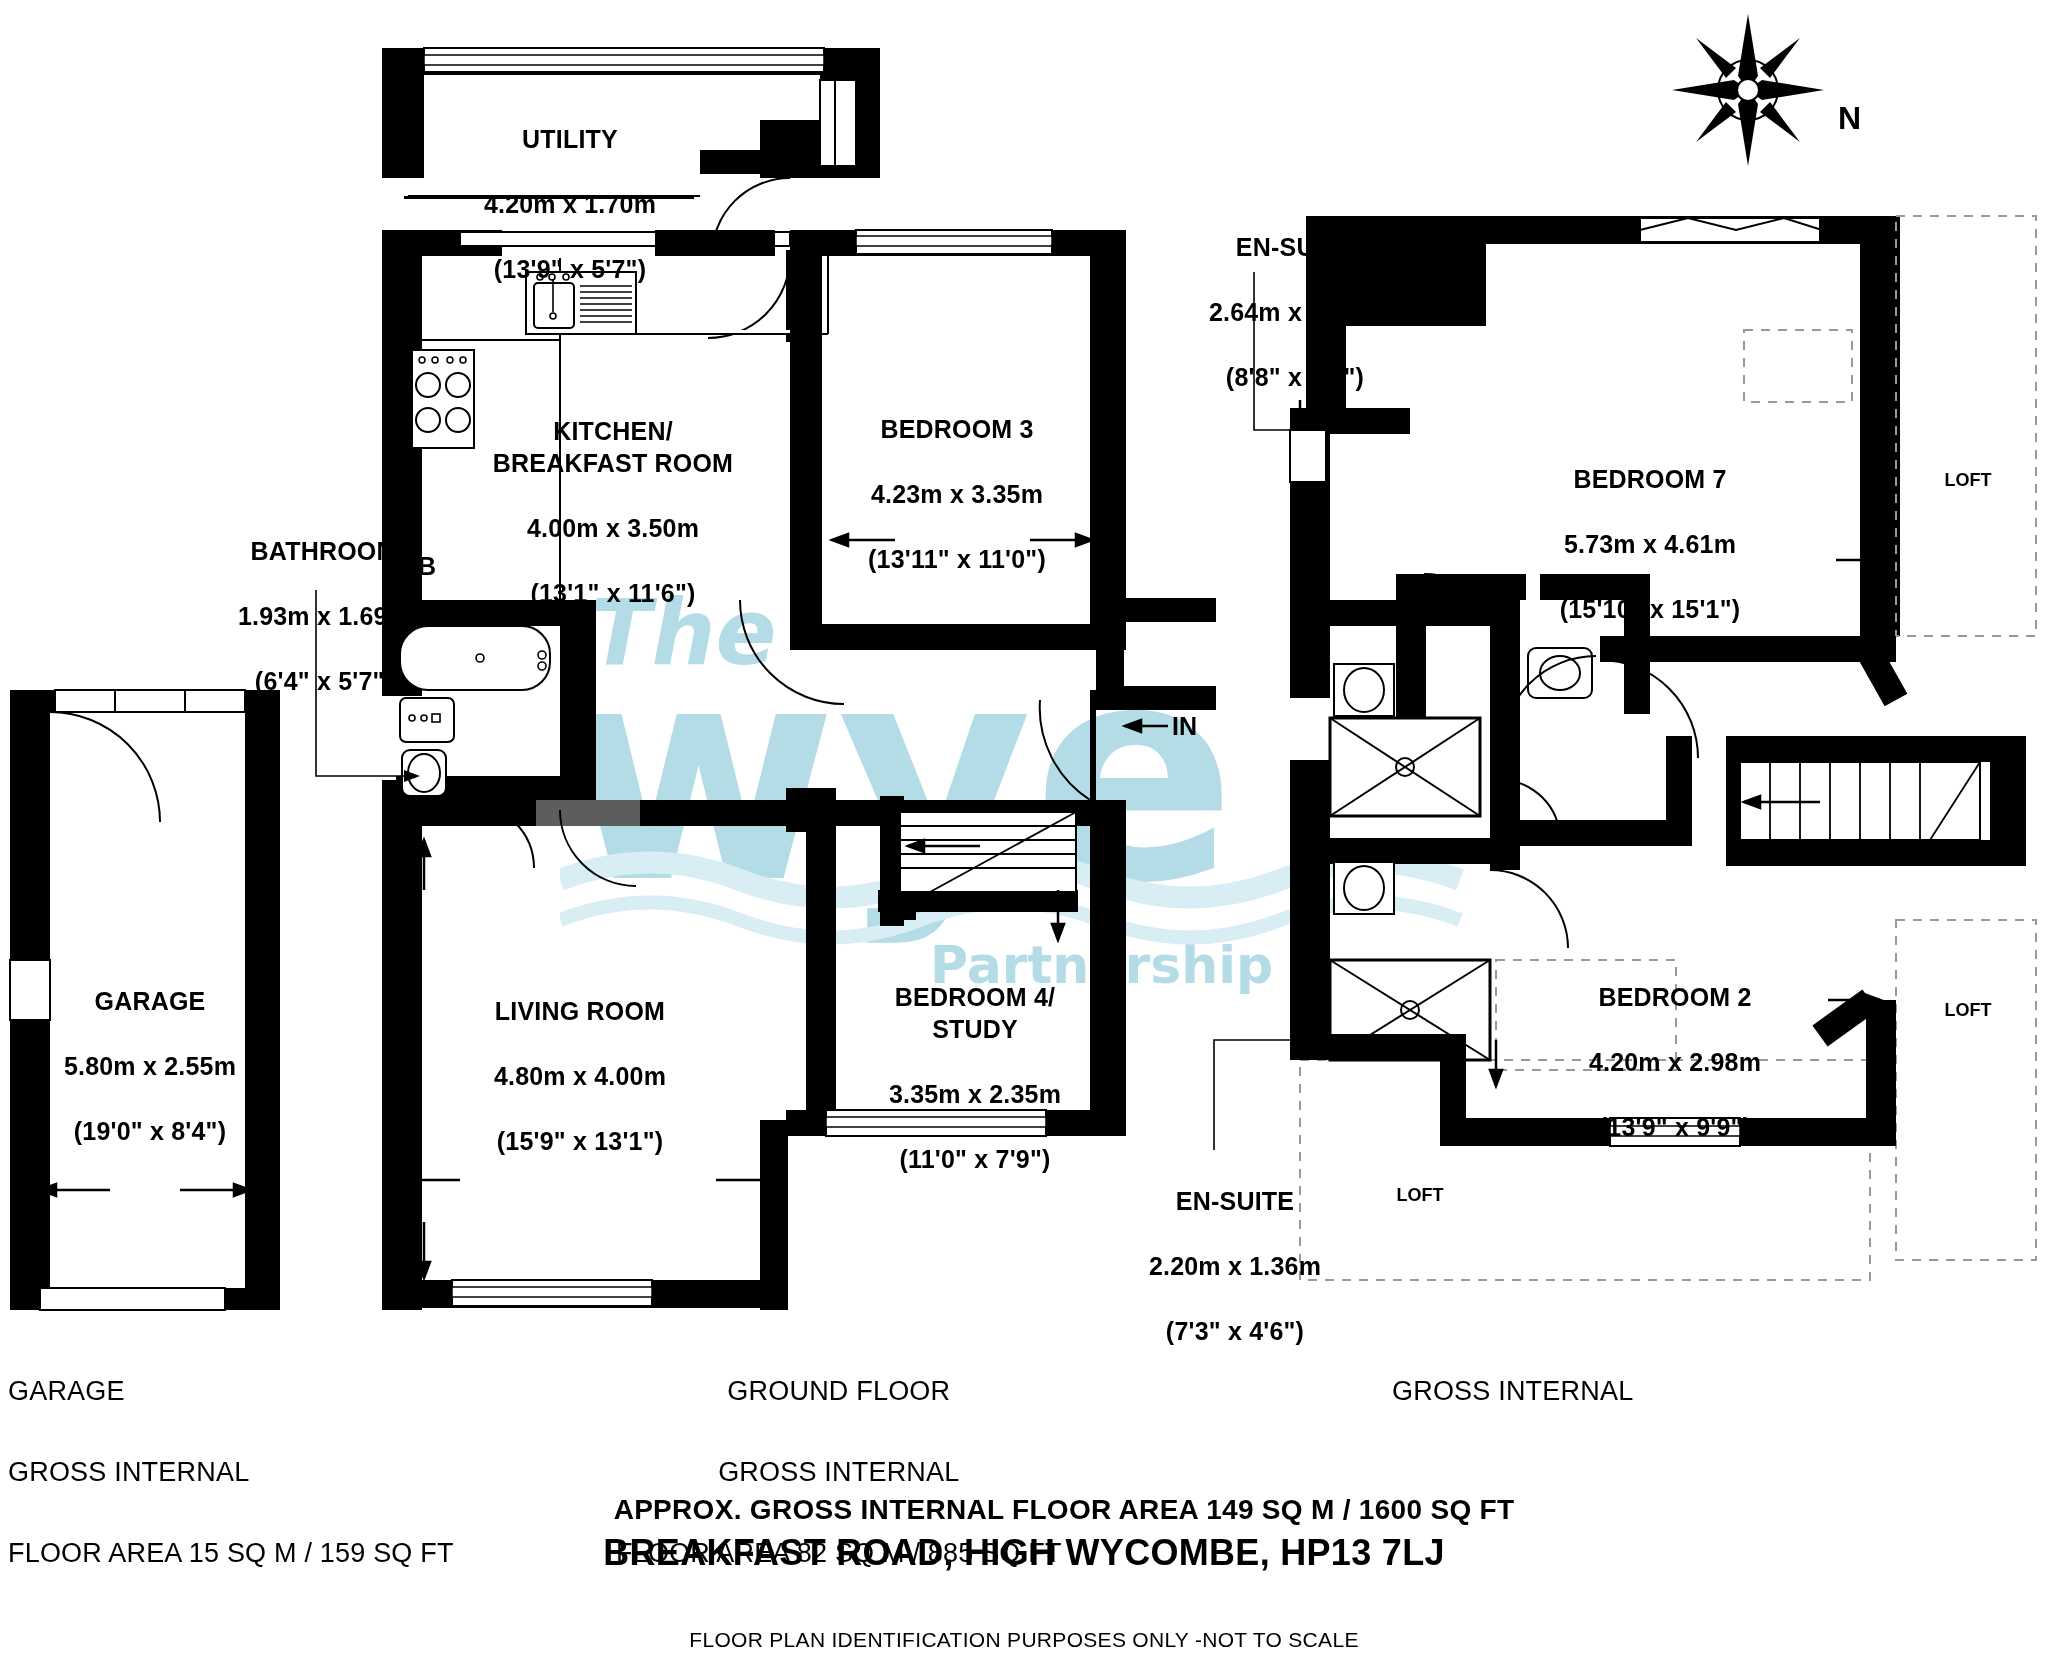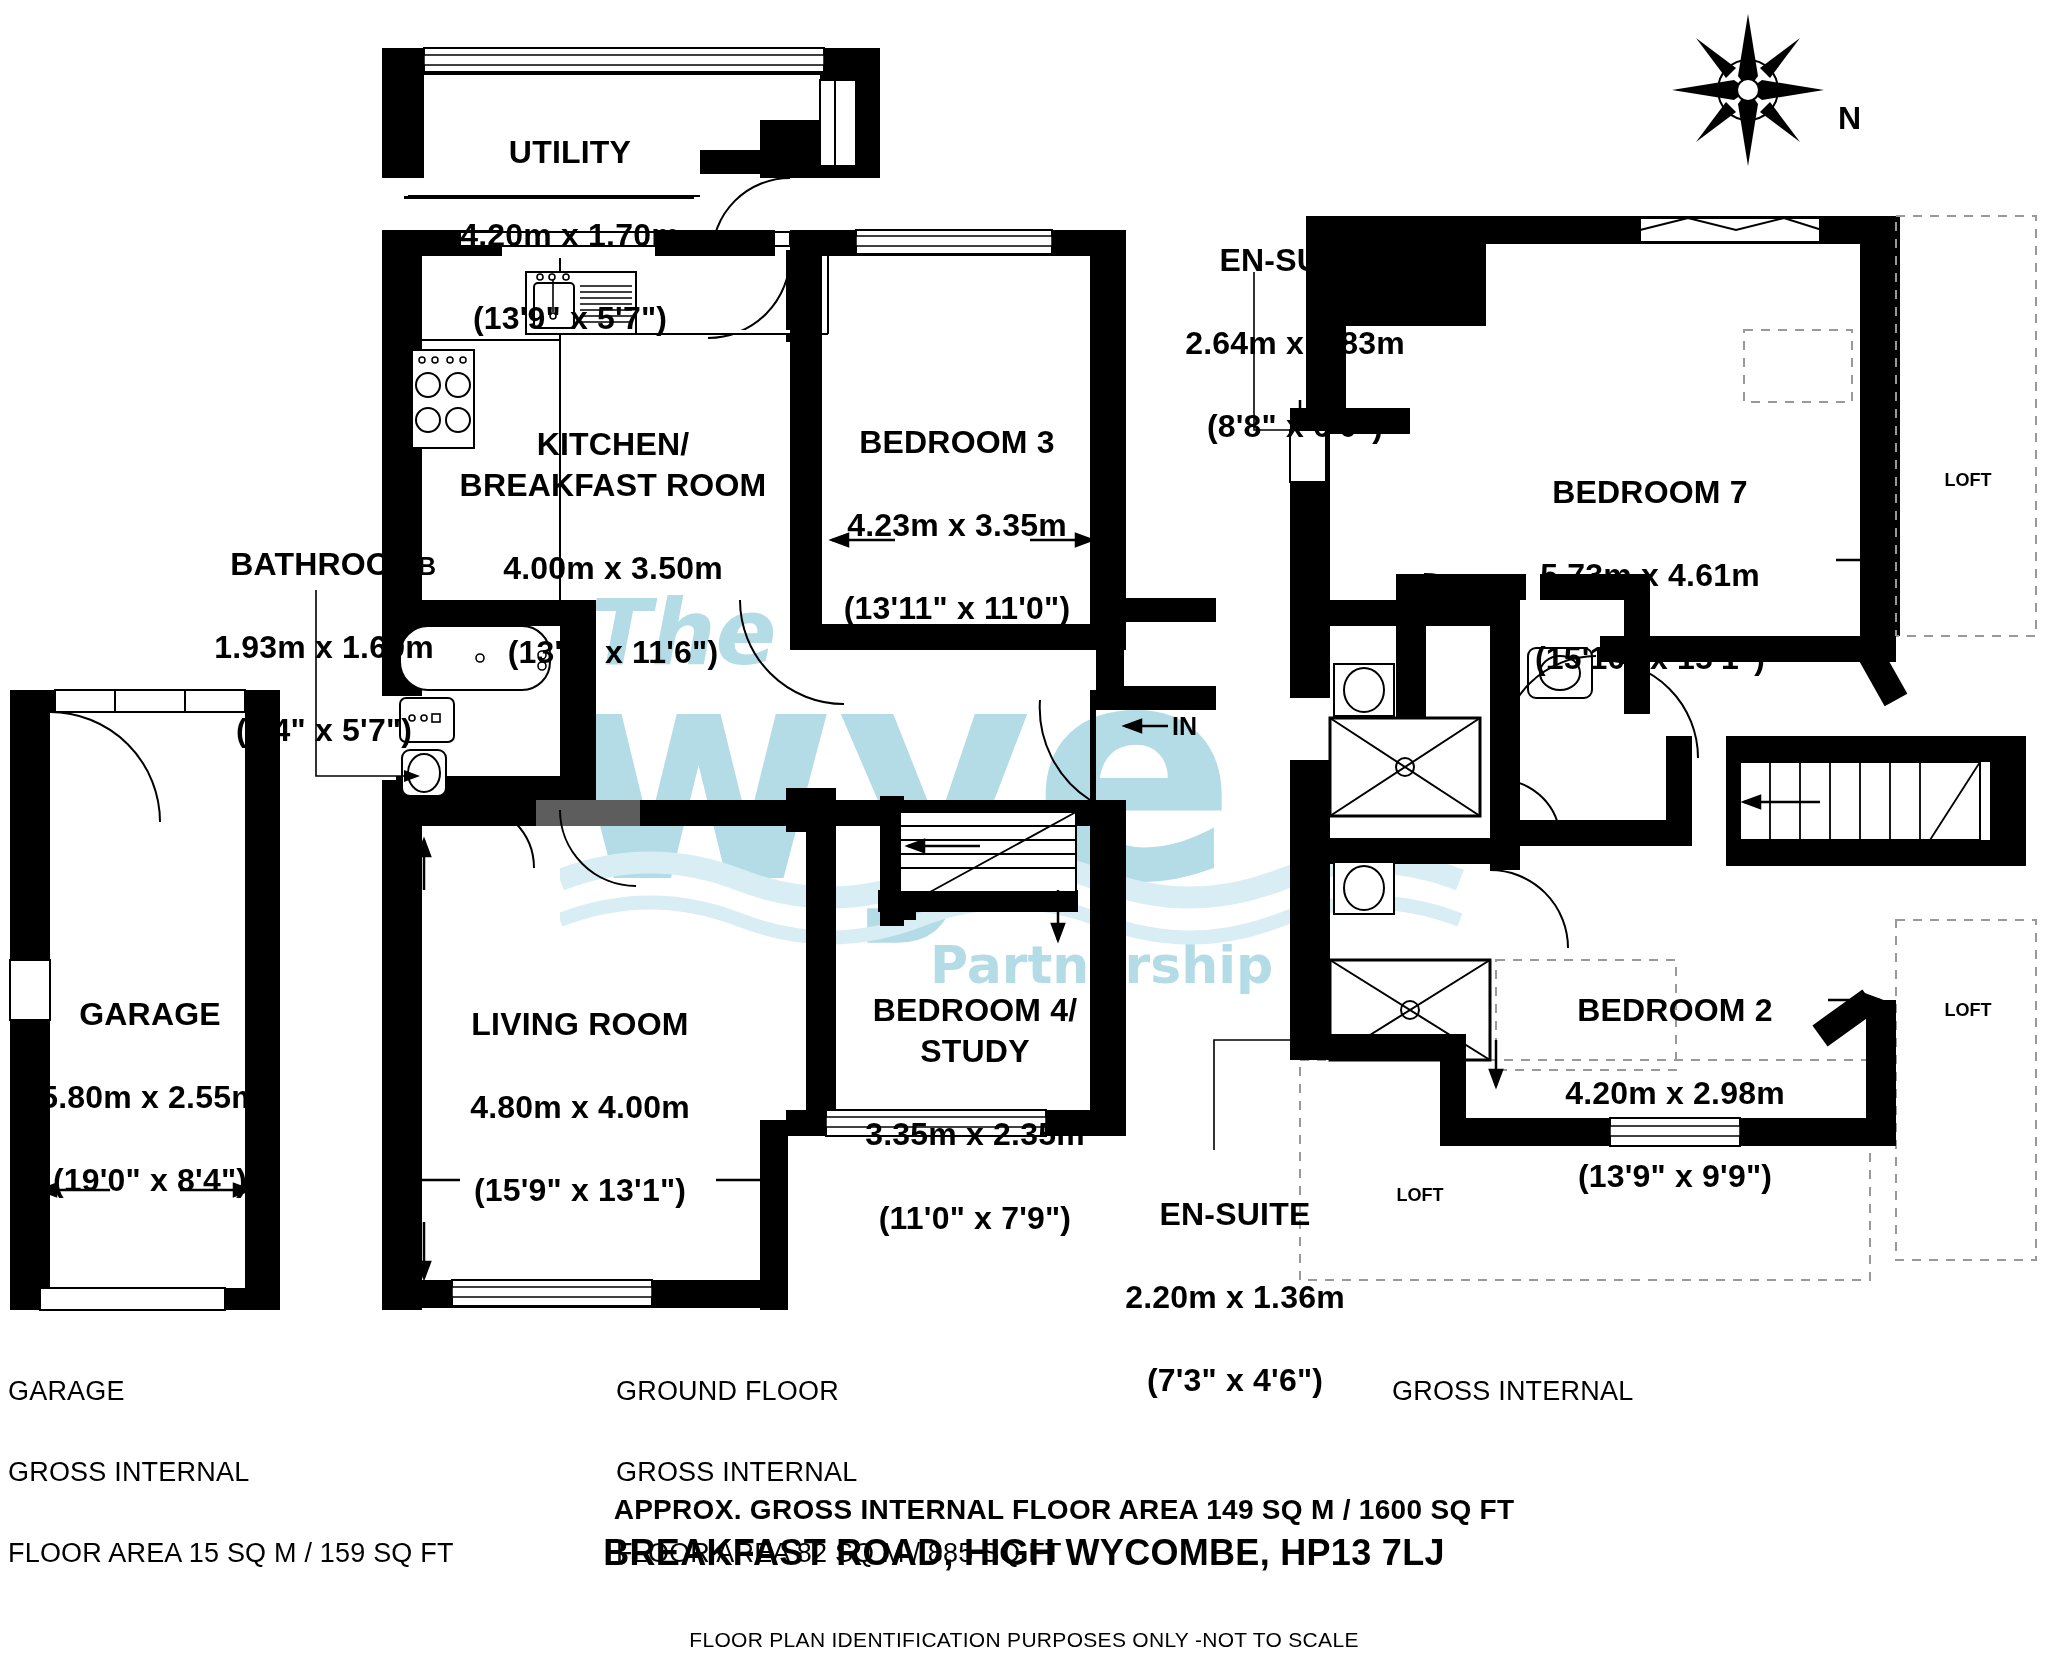--- a/index.html
+++ b/index.html
@@ -1,21 +1,21 @@
 <!DOCTYPE html>
 <html><head>
 <meta charset="utf-8">
 <style>
   html,body{margin:0;padding:0;background:#fff;}
   body{width:2048px;height:1659px;position:relative;overflow:hidden;
        font-family:"Liberation Sans",sans-serif;color:#000;}
   .plan{position:absolute;left:0;top:0;width:2048px;height:1659px;}
   .lbl{position:absolute;text-align:center;font-weight:bold;line-height:1.30;
        white-space:pre-line;letter-spacing:.2px;}
-  .lbl.rm{font-size:32px;}
+  .lbl.rm{font-size:25px;}
   .loftlbl{position:absolute;font-weight:bold;font-size:18px;text-align:center;}
   .area{position:absolute;font-size:27px;line-height:1.50;white-space:pre-line;
         font-weight:400;letter-spacing:.2px;}
   .ttl{position:absolute;width:100%;text-align:center;font-weight:bold;}
   .ttl1{font-size:36px;top:1532px;letter-spacing:.3px;}
   .ttl2{font-size:28px;top:1494px;letter-spacing:.3px;margin-left:40px;}
   .ttl3{font-size:21px;top:1628px;font-weight:400;letter-spacing:.3px;}
   .wm{position:absolute;pointer-events:none;}
   .wmtxt{position:absolute;color:#b3dce6;font-weight:bold;
          font-family:"DejaVu Sans",sans-serif;}
@@ -439,21 +439,21 @@
 
 <div class="in-lbl" style="left:418px;top:552px;">B</div>
 <div class="in-lbl" style="left:1172px;top:712px;">IN</div>
 <div class="in-lbl" style="left:1838px;top:100px;font-size:32px;">N</div>
 
 <div class="area" style="left:8px;top:1330px;">
   <div>GARAGE</div>
   <div>GROSS INTERNAL</div>
   <div>FLOOR AREA 15 SQ M / 159 SQ FT</div>
 </div>
-<div class="area" style="left:616px;top:1330px;">
+<div class="area" style="left:616px;top:1330px;text-align:center;">
   <div>GROUND FLOOR</div>
   <div>GROSS INTERNAL</div>
   <div>FLOOR AREA 82 SQ M / 885 SQ FT</div>
 </div>
 <div class="area" style="left:1392px;top:1330px;">
   <div>GROSS INTERNAL</div>
 </div>
 
 <div class="ttl ttl1">BREAKFAST ROAD, HIGH WYCOMBE, HP13 7LJ</div>
 <div class="ttl ttl2">APPROX. GROSS INTERNAL FLOOR AREA 149 SQ M / 1600 SQ FT</div>

